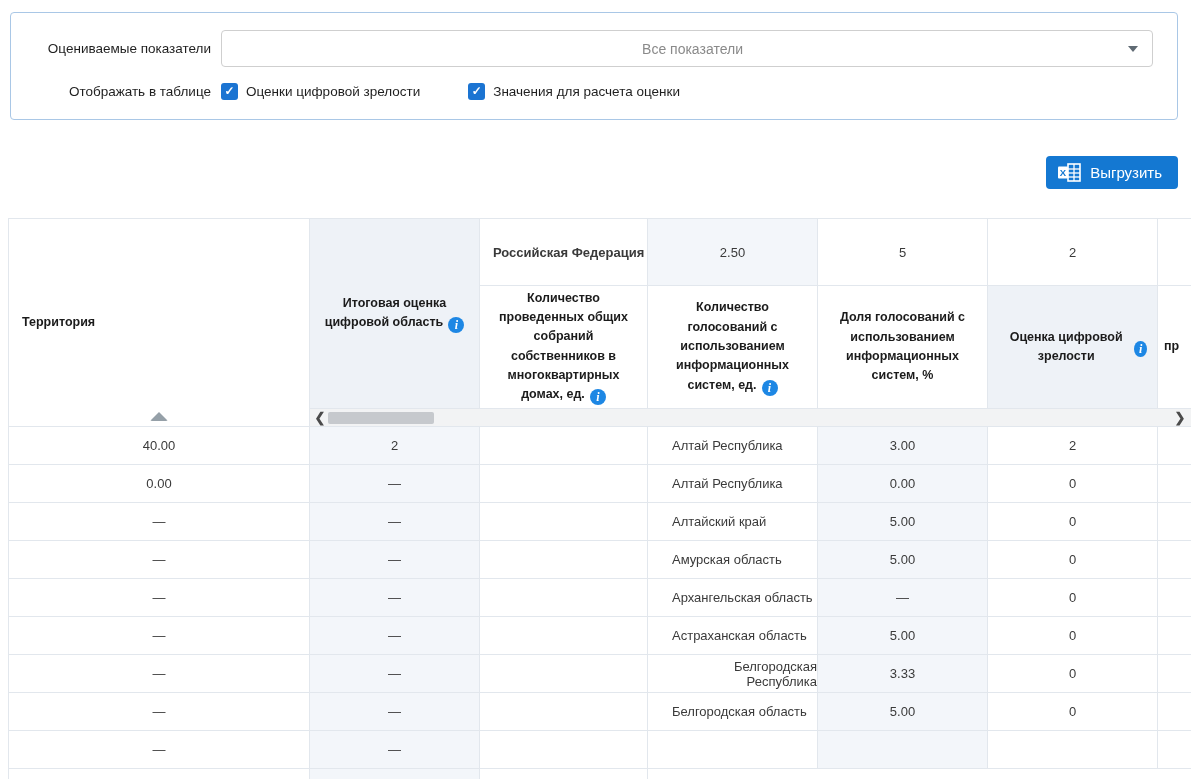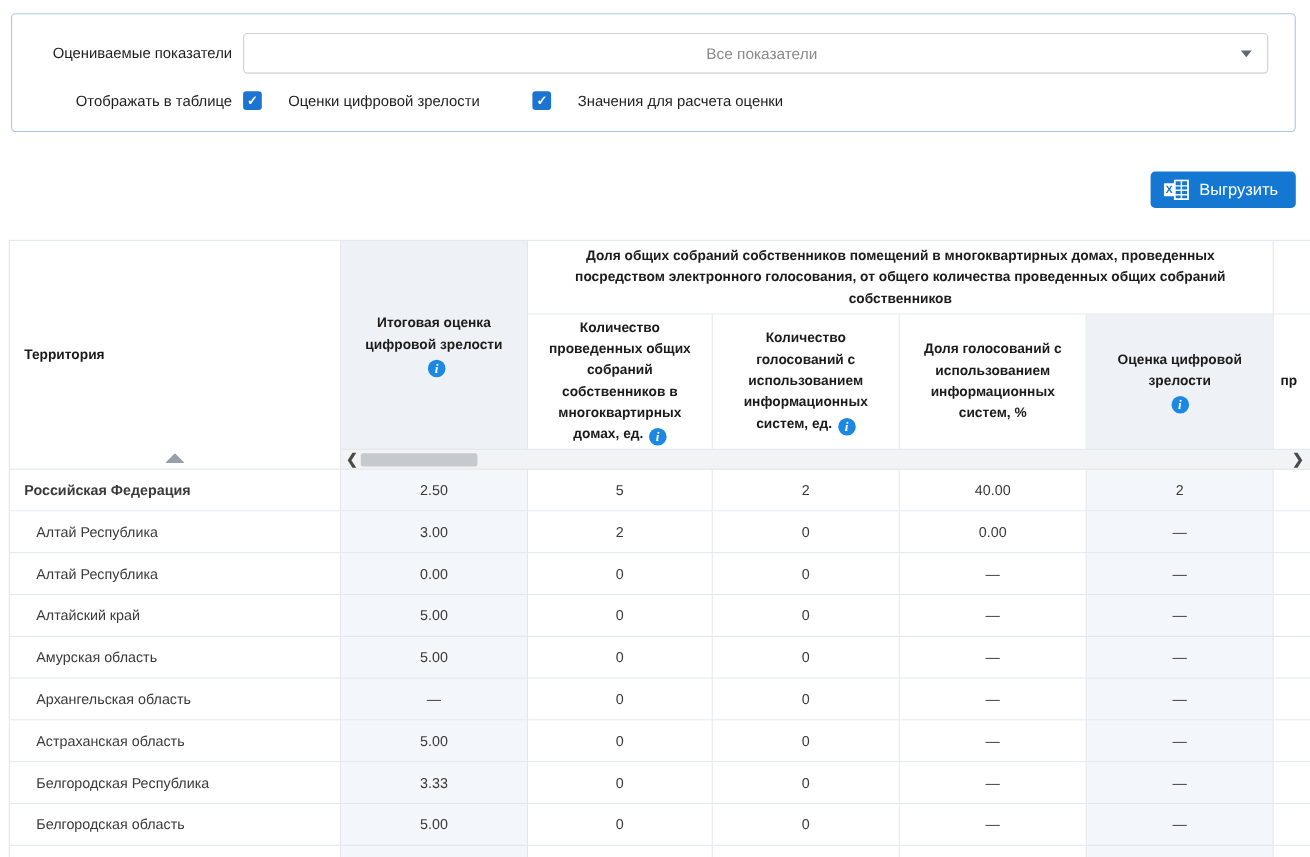--- a/index.html
+++ b/index.html
@@ -32,21 +32,21 @@
     width: 0; height: 0; border-left: 5px solid transparent;
     border-right: 5px solid transparent; border-top: 6px solid #5f6a73;
   }
   .checkbox-item { display: flex; align-items: center; margin-left: 10px; cursor: pointer; }
   .checkbox-item + .checkbox-item { margin-left: 48px; }
   .checkbox {
     width: 17px; height: 17px; border-radius: 3px; background: #1b74d2;
     color: #fff; font-size: 12px; font-weight: bold; line-height: 17px;
     text-align: center; flex: 0 0 17px;
   }
-  .checkbox-label { margin-left: 24px; font-size: 13.5px; color: #1f1f1f; }
+  .checkbox-label { margin-left: 8px; font-size: 13.5px; color: #1f1f1f; }
 
   
   .export-button {
     position: absolute; right: 13px; top: 156px; height: 33px;
     background: #1478d2; border: none; border-radius: 4px; color: #fff;
     font-family: "Liberation Sans", sans-serif; font-size: 15px;
     display: flex; align-items: center; padding: 0 16px 0 12px; cursor: pointer;
   }
   .excel-icon { margin-right: 9px; display: block; }
 
@@ -79,21 +79,21 @@
     width: 0; height: 0; border-left: 9px solid transparent;
     border-right: 9px solid transparent; border-bottom: 9px solid #95a0a8;
     border-radius: 2px;
   }
   .total-header { grid-row: 1 / 3; grid-column: 2; padding: 0 14px; cursor: pointer; }
   .group-header { grid-row: 1; grid-column: 3 / 7; padding: 0 30px; }
   .next-group-header { grid-row: 1; grid-column: 7; }
   .sub1 { grid-row: 2; grid-column: 3; padding: 0 10px; cursor: pointer; }
   .sub2 { grid-row: 2; grid-column: 4; padding: 0 10px; cursor: pointer; }
   .sub3 { grid-row: 2; grid-column: 5; padding: 0 14px; cursor: pointer; }
-  .sub4 { grid-row: 2; grid-column: 6; padding: 0 10px; flex-direction: column; cursor: pointer; }
+  .sub4 { grid-row: 2; grid-column: 6; padding: 0 10px; cursor: pointer; }
   .sub4 .info-icon { margin: 4px 0 0 0; }
   .sub5 { grid-row: 2; grid-column: 7; justify-content: flex-start; padding-left: 6px; text-align: left; }
 
   .info-icon {
     display: inline-block; width: 16px; height: 16px; border-radius: 50%;
     background: #1d87e4; color: #fff; font-family: "Liberation Serif", serif;
     font-style: italic; font-weight: bold; font-size: 12px; line-height: 16px;
     text-align: center; margin-left: 5px; vertical-align: -3px; cursor: pointer;
   }
 
@@ -159,27 +159,24 @@
 <div class="table-wrap">
   <div class="grid">
 
     <div class="cell hcell territory-header">
       <span>Территория</span>
       <span class="sort-asc-icon"></span>
     </div>
 
     <div class="cell hcell tint total-header">
       <span>
-        <span>Итоговая оценка цифровой зрелости</span><span class="info-icon">i</span>
+        <span>Итоговая оценка цифровой область</span><span class="info-icon">i</span>
       </span>
     </div>
 
-    <div class="cell hcell group-header">
-      <span>Доля общих собраний собственников помещений в многоквартирных домах, проведенных посредством электронного голосования, от общего количества проведенных общих собраний собственников</span>
-    </div>
 
     <div class="cell hcell next-group-header"></div>
 
     <div class="cell hcell sub1">
       <span>
         <span>Количество проведенных общих собраний собственников в многоквартирных домах, ед.</span><span class="info-icon">i</span>
       </span>
     </div>
 
     <div class="cell hcell sub2">

